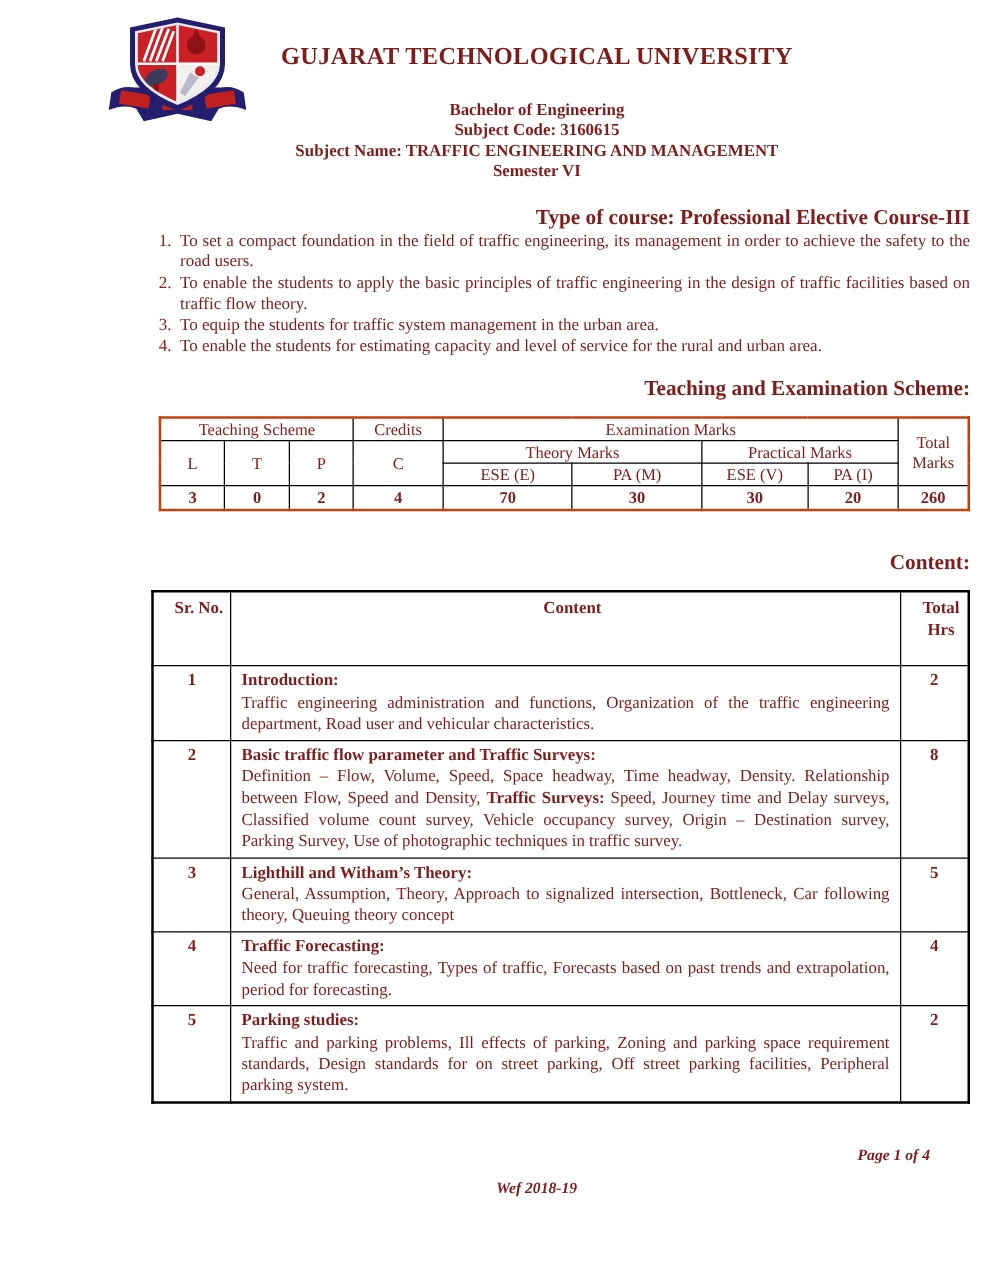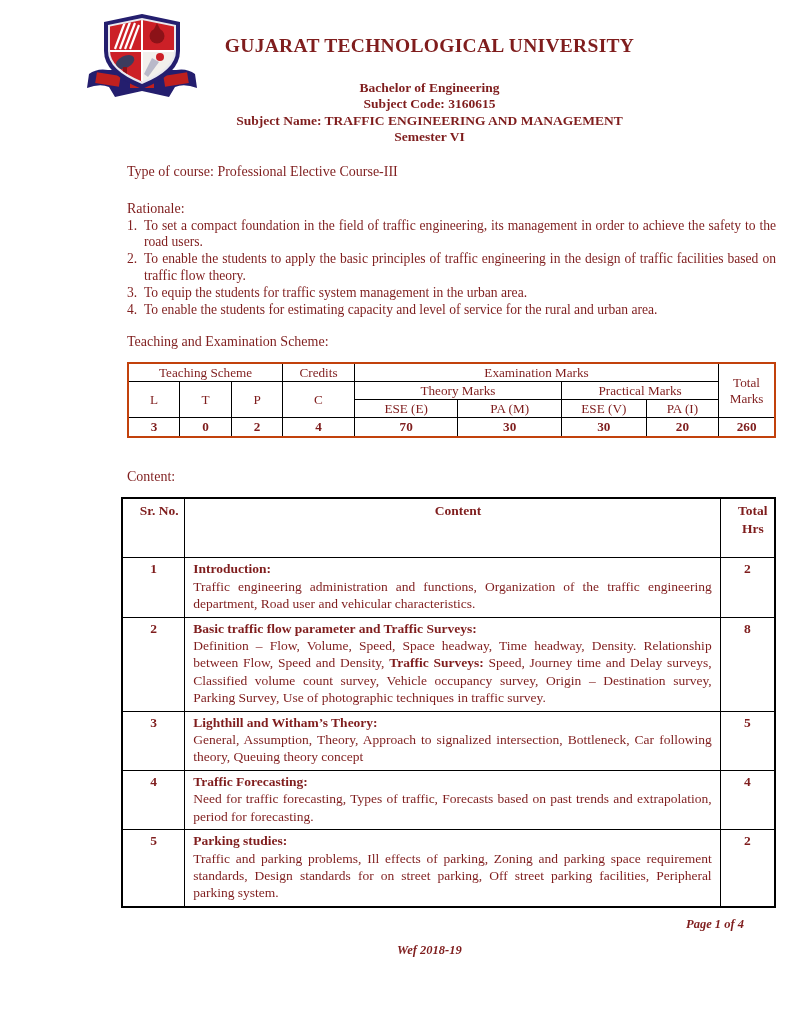--- a/index.html
+++ b/index.html
@@ -7,21 +7,21 @@
     position:relative;width:791px;height:1024px;background:#ffffff;
     font-family:"Liberation Serif","DejaVu Serif",serif;color:#7f1d1d;overflow:hidden;margin-left:34px;
   }
   
   .logo{position:absolute;left:48px;top:11px;width:120px;height:96px;}
   .header{text-align:center;padding-top:35px;}
   .university{font-size:19.5px;font-weight:bold;letter-spacing:.3px;}
   .subhead{margin-top:23px;font-weight:bold;font-size:13.5px;line-height:16.4px;}
   
   .main{margin:0 49px 0 93px;}
-  .bold-line{font-weight:normal;font-size:14px;}
+  .bold-line{font-weight:bold;font-size:17px;text-align:right;}
   .type-line{margin-top:18px;}
   .rationale-head{margin-top:21px;}
   .r-list{margin-top:1px;font-size:13.6px;line-height:16.8px;text-align:justify;}
   .r-item{position:relative;padding-left:17px;}
   .r-item .num{position:absolute;left:0;top:0;}
   .scheme-head{margin-top:16px;}
   
   table{border-collapse:collapse;table-layout:fixed;}
   .scheme-table{margin-top:12px;width:649px;border:2px solid #c2410c;font-size:13.2px;}
   .scheme-table th,.scheme-table td{border:1.4px solid #000;text-align:center;padding:0 2px;height:17px;line-height:16px;}
@@ -90,21 +90,20 @@
       <div>Bachelor of Engineering</div>
       <div>Subject Code: 3160615</div>
       <div>Subject Name: TRAFFIC ENGINEERING AND MANAGEMENT</div>
       <div>Semester VI</div>
     </div>
   </div>
 
   <div class="main">
     <div class="bold-line type-line">Type of course: Professional Elective Course-III</div>
 
-    <div class="bold-line rationale-head">Rationale:</div>
     <div class="r-list">
       <div class="r-item">
         <span class="num">1.</span>
         <span>To set a compact foundation in the field of traffic engineering, its management in order to achieve the safety to the road users.</span>
       </div>
       <div class="r-item">
         <span class="num">2.</span>
         <span>To enable the students to apply the basic principles of traffic engineering in the design of traffic facilities based on traffic flow theory.</span>
       </div>
       <div class="r-item">

